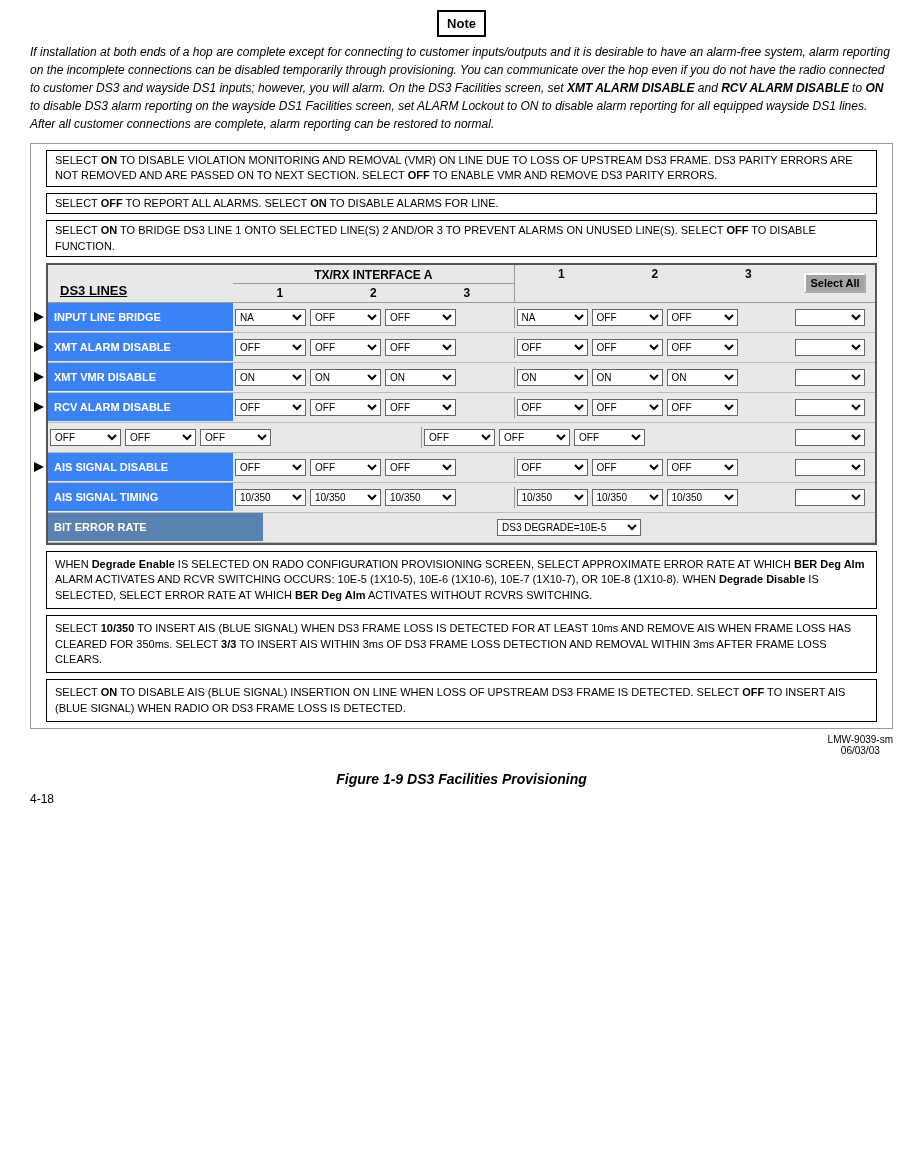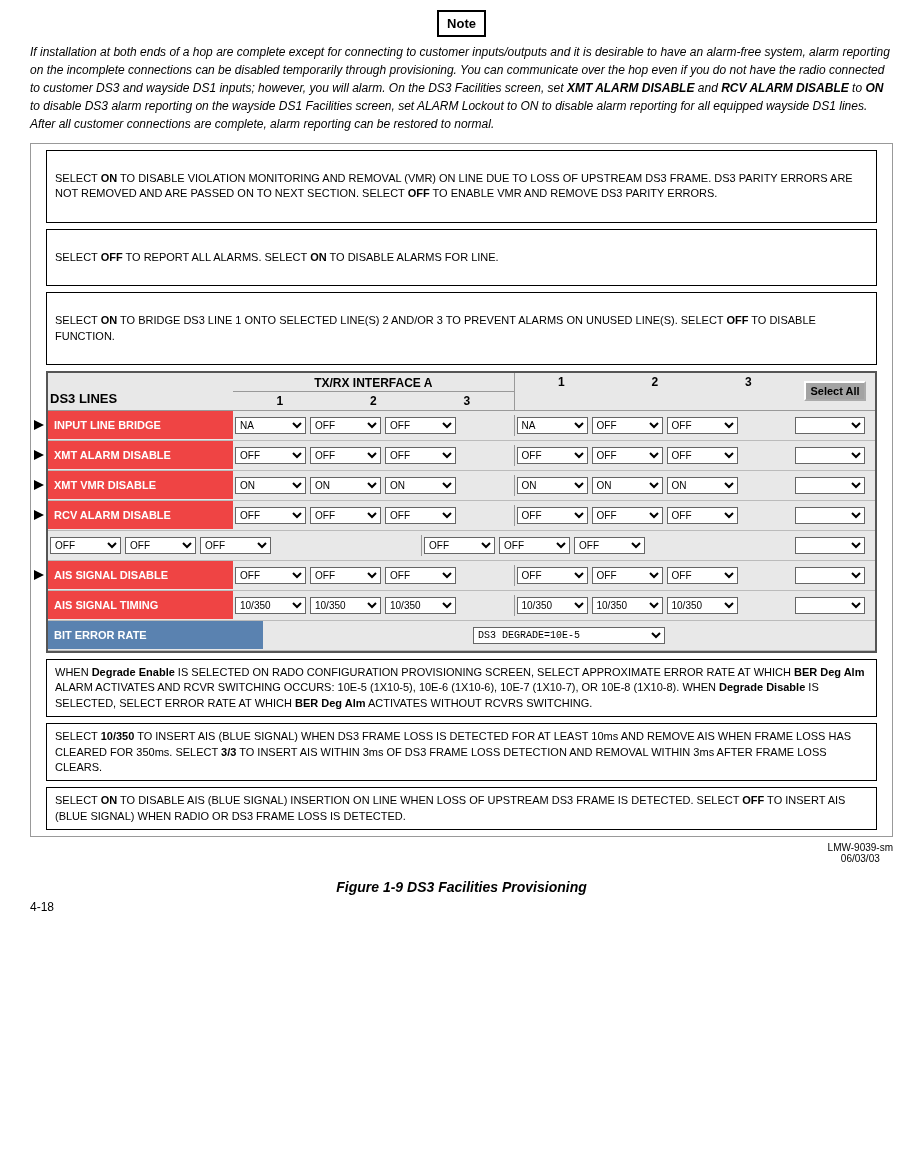--- a/index.html
+++ b/index.html
@@ -36,21 +36,21 @@
     .main-container {
       border: 1px solid #999;
       padding: 0;
       position: relative;
       margin: 0 10px;
     }
 
     .callout-box {
       border: 1px solid #000;
       background: #fff;
-      padding: 20px 8px;
+      padding: 2px 8px;
       font-size: 11px;
       line-height: 1.4;
       margin: 6px 15px;
     }
     .callout-box b { font-weight: bold; }
 
     
     .grid-wrapper {
       border: 2px solid #555;
       margin: 4px 15px;
@@ -59,25 +59,26 @@
     }
 
     .grid-header-row {
       display: flex;
       background: #e8e8e8;
       border-bottom: 1px solid #999;
     }
 
     .col-label {
       width: 185px;
-      padding: 4px 2px;
+      padding: 4px 12px;
       font-weight: bold;
       font-size: 13px;
       display: flex;
       align-items: flex-end;
+      text-decoration: underline;
     }
 
     .interface-group {
       flex: 1;
       text-align: center;
     }
     .interface-title {
       font-weight: bold;
       font-size: 12px;
       padding: 3px 0 1px 0;
@@ -120,21 +121,21 @@
       background: #e8e8e8;
       min-height: 30px;
     }
     .data-row:last-child { border-bottom: none; }
 
     .row-label {
       width: 185px;
       padding: 3px 6px;
       font-size: 11px;
       font-weight: bold;
-      background: #ef4444;
+      background: #3b82f6;
       color: #fff;
       min-height: 28px;
       display: flex;
       align-items: center;
       position: relative;
     }
 
     .row-cells {
       flex: 1;
       display: flex;
@@ -526,21 +527,21 @@
           </div>
       </div>
       <div class="empty-cell"><select class="dropdown" style="width:70px"><option></option></select></div>
     </div>
 
     <div class="ber-row">
       <div class="ber-label">
         BIT ERROR RATE
       </div>
       <div class="ber-content">
-        <select class="dropdown" style="width:192px;font-family:Liberation Mono, monospace;">
+        <select class="dropdown" style="width:144px;">
           <option>DS3 DEGRADE=10E-5</option>
           <option>DS3 DEGRADE=10E-6</option>
           <option>DS3 DEGRADE=10E-7</option>
           <option>DS3 DEGRADE=10E-8</option>
         </select>
       </div>
     </div>
 
   </div>
 

